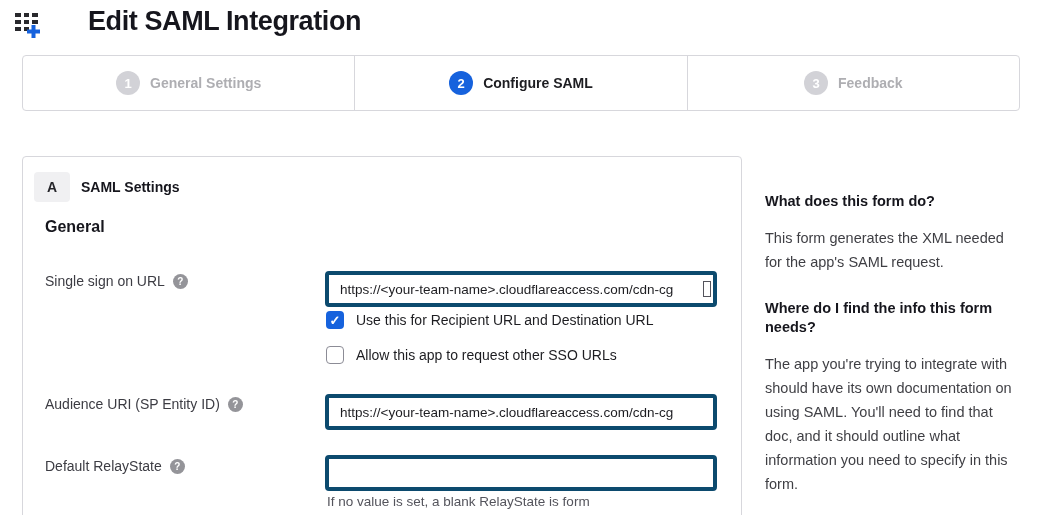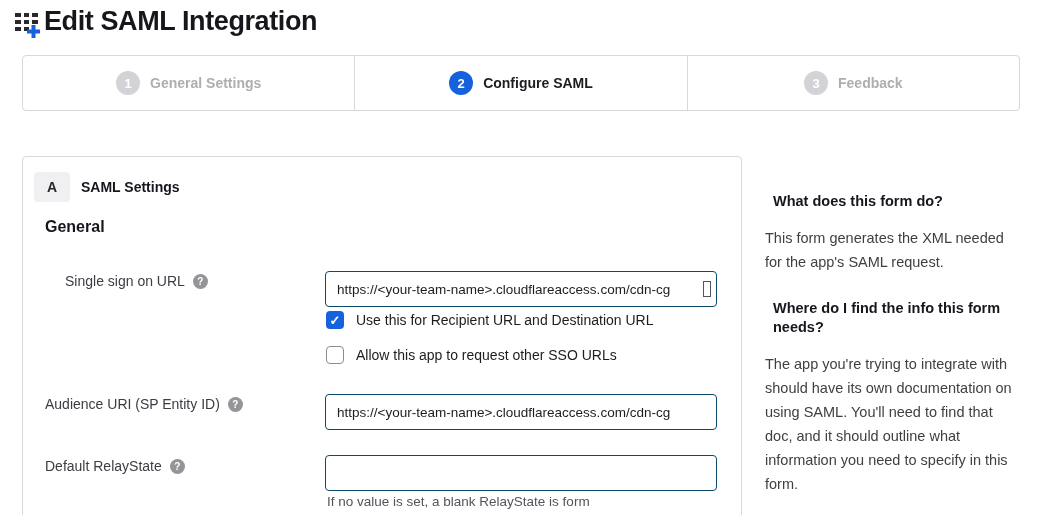--- a/index.html
+++ b/index.html
@@ -6,21 +6,21 @@
   html, body {
     width: 1063px; height: 515px;
     background: #fff;
     overflow: hidden;
     font-family: "Liberation Sans", sans-serif;
     color: #1d1d21;
     position: relative;
   }
 
   
-  .page-header { position: absolute; left: 14px; top: 6px; display: flex; align-items: center; }
+  .page-header { position: absolute; left: 14px; top: 6px; display: flex; align-items: center; gap: 44px; }
   .app-icon { width: 27px; height: 30px; margin-right: 3px; position: relative; top: 2px; }
   .page-title {
     font-size: 27px; font-weight: 700; letter-spacing: -0.4px; color: #16161d;
   }
 
   
   .step-bar {
     position: absolute; left: 22px; top: 55px; width: 998px; height: 56px;
     border: 1px solid #d7d7dc; border-radius: 4px; background: #fff;
     display: flex;
@@ -63,21 +63,21 @@
   .field-label { font-size: 14px; color: #3c3c43; }
   .help-icon {
     width: 15px; height: 15px; border-radius: 50%; background: #949499;
     color: #fff; font-size: 10px; font-weight: 700;
     display: inline-flex; align-items: center; justify-content: center;
     cursor: pointer;
   }
 
   .text-input {
     position: absolute; left: 302px; width: 392px; height: 36px;
-    border: 1px solid #0c4a6e; border-radius: 4px; background: #fff;
+    border: 4px solid #0c4a6e; border-radius: 4px; background: #fff;
     font-family: "Liberation Sans", sans-serif;
     font-size: 13.5px; color: #1d1d21; padding: 0 11px;
     outline: none;
   }
   .input-wrap { position: absolute; left: 302px; width: 392px; height: 36px; }
   .input-wrap .text-input { left: 0; top: 0; }
   .text-caret {
     position: absolute; right: 6px; top: 10px; width: 8px; height: 16px;
     border: 1.5px solid #54545c; background: rgba(255,255,255,0.35);
     pointer-events: none;
@@ -92,21 +92,21 @@
   .checkbox.unchecked { background: #fff; border: 1.5px solid #8c8c96; color: transparent; }
   .checkbox-label { font-size: 14px; color: #1d1d21; }
 
   .field-hint {
     position: absolute; left: 304px; top: 337px;
     font-size: 13.5px; color: #54545c;
   }
 
   
   .side-help { position: absolute; left: 765px; top: 192px; width: 250px; }
-  .side-help h3 { font-size: 14.5px; font-weight: 700; color: #16161d; line-height: 19px; margin: 0 8px 15px; }
+  .side-help h3 { font-size: 14.5px; font-weight: 700; color: #16161d; line-height: 19px; margin: 0 0 15px; }
   .side-help p { font-size: 14.5px; color: #3f3f44; line-height: 24px; margin: 15px 0 25px; }
 </style>
 </head>
 <body>
 
 <div class="page-header">
   <svg class="app-icon" viewBox="0 0 27 30" aria-hidden="true">
     <g fill="#29292d">
       <rect x="1" y="4" width="6" height="4"></rect>
         <rect x="10" y="4" width="5" height="4"></rect>
@@ -138,21 +138,21 @@
     <span class="step-circle">3</span>
     <span class="step-label">Feedback</span>
   </div>
 </div>
 
 <div class="form-card">
   <div class="section-badge">A</div>
   <div class="section-title">SAML Settings</div>
   <div class="group-heading">General</div>
 
-  <div class="field-label-wrap" style="top: 116px; margin-left: 20px;">
+  <div class="field-label-wrap" style="top: 116px;">
     <span class="field-label">Single sign on URL</span>
     <span class="help-icon">?</span>
   </div>
   <div class="input-wrap" style="top: 114px;">
     <input class="text-input" type="text" value="https://&lt;your-team-name&gt;.cloudflareaccess.com/cdn-cg" style="">
     <span class="text-caret"></span>
   </div>
 
   <div class="checkbox-row" style="top: 154px;">
     <span class="checkbox checked">

